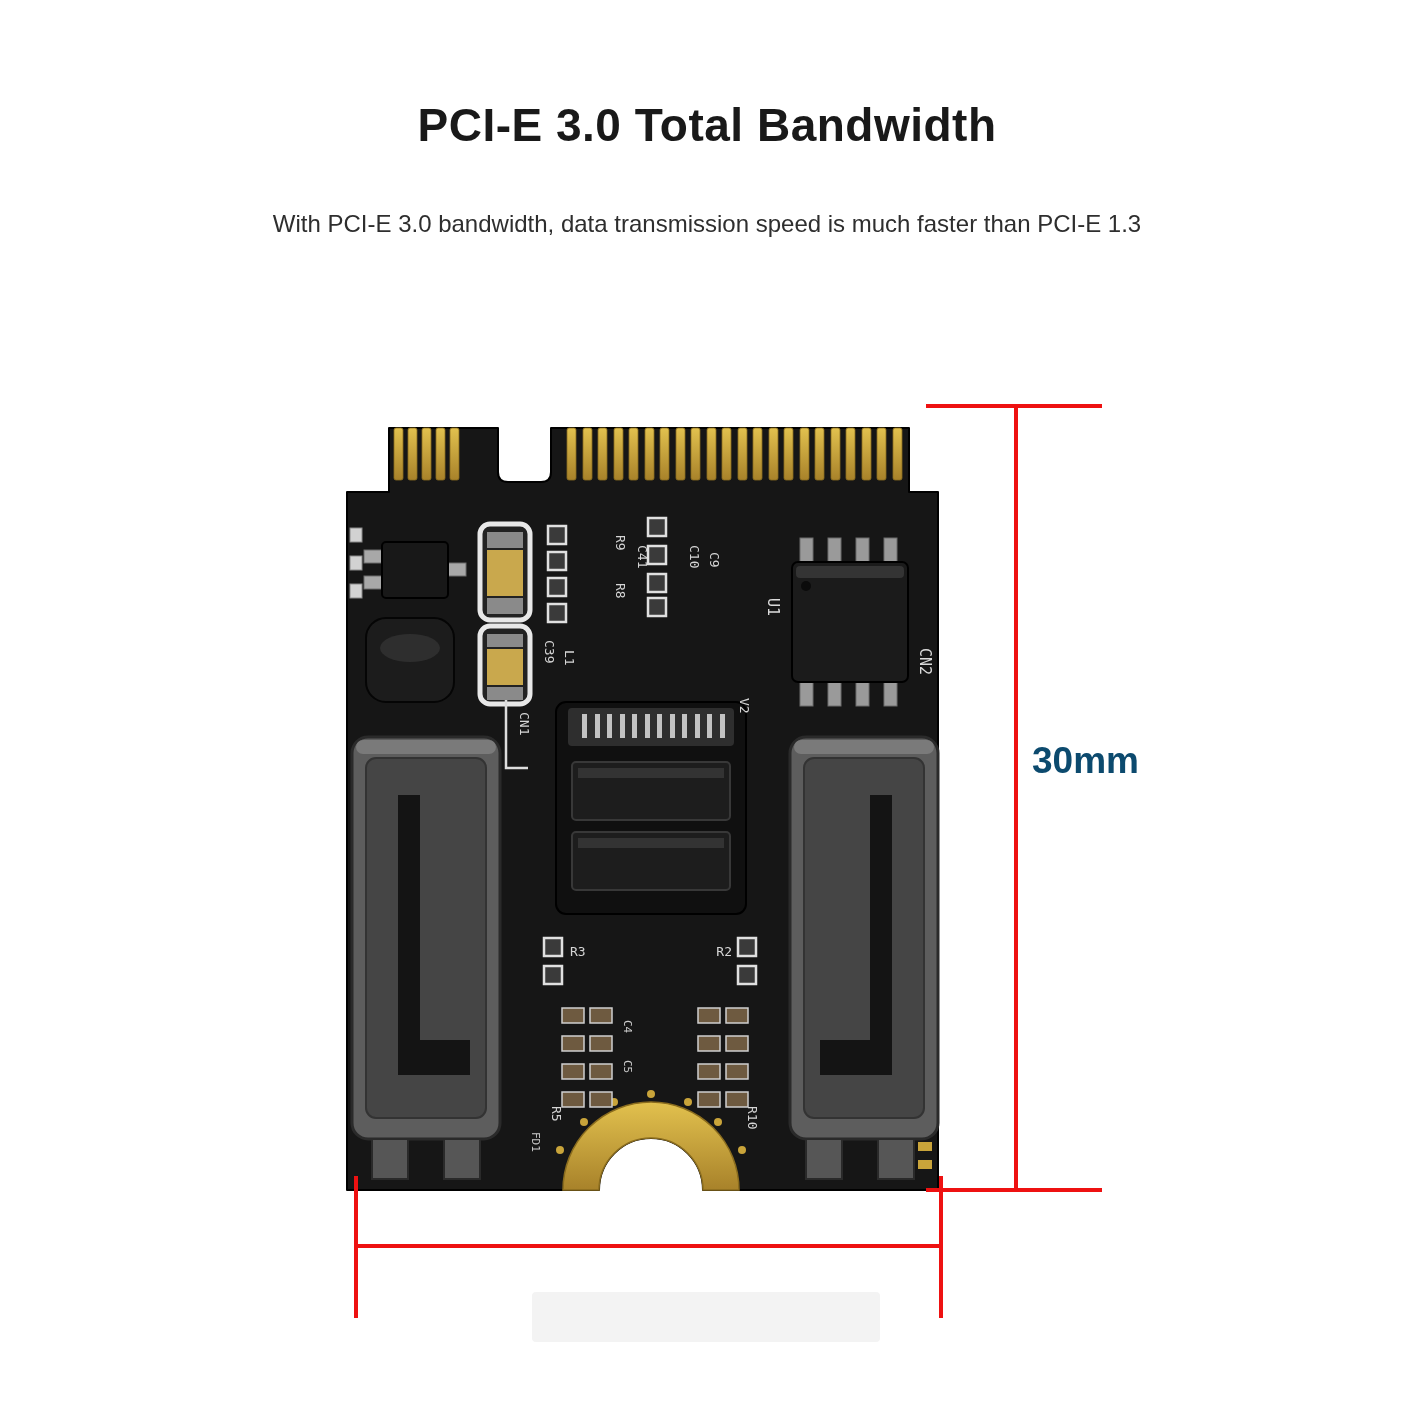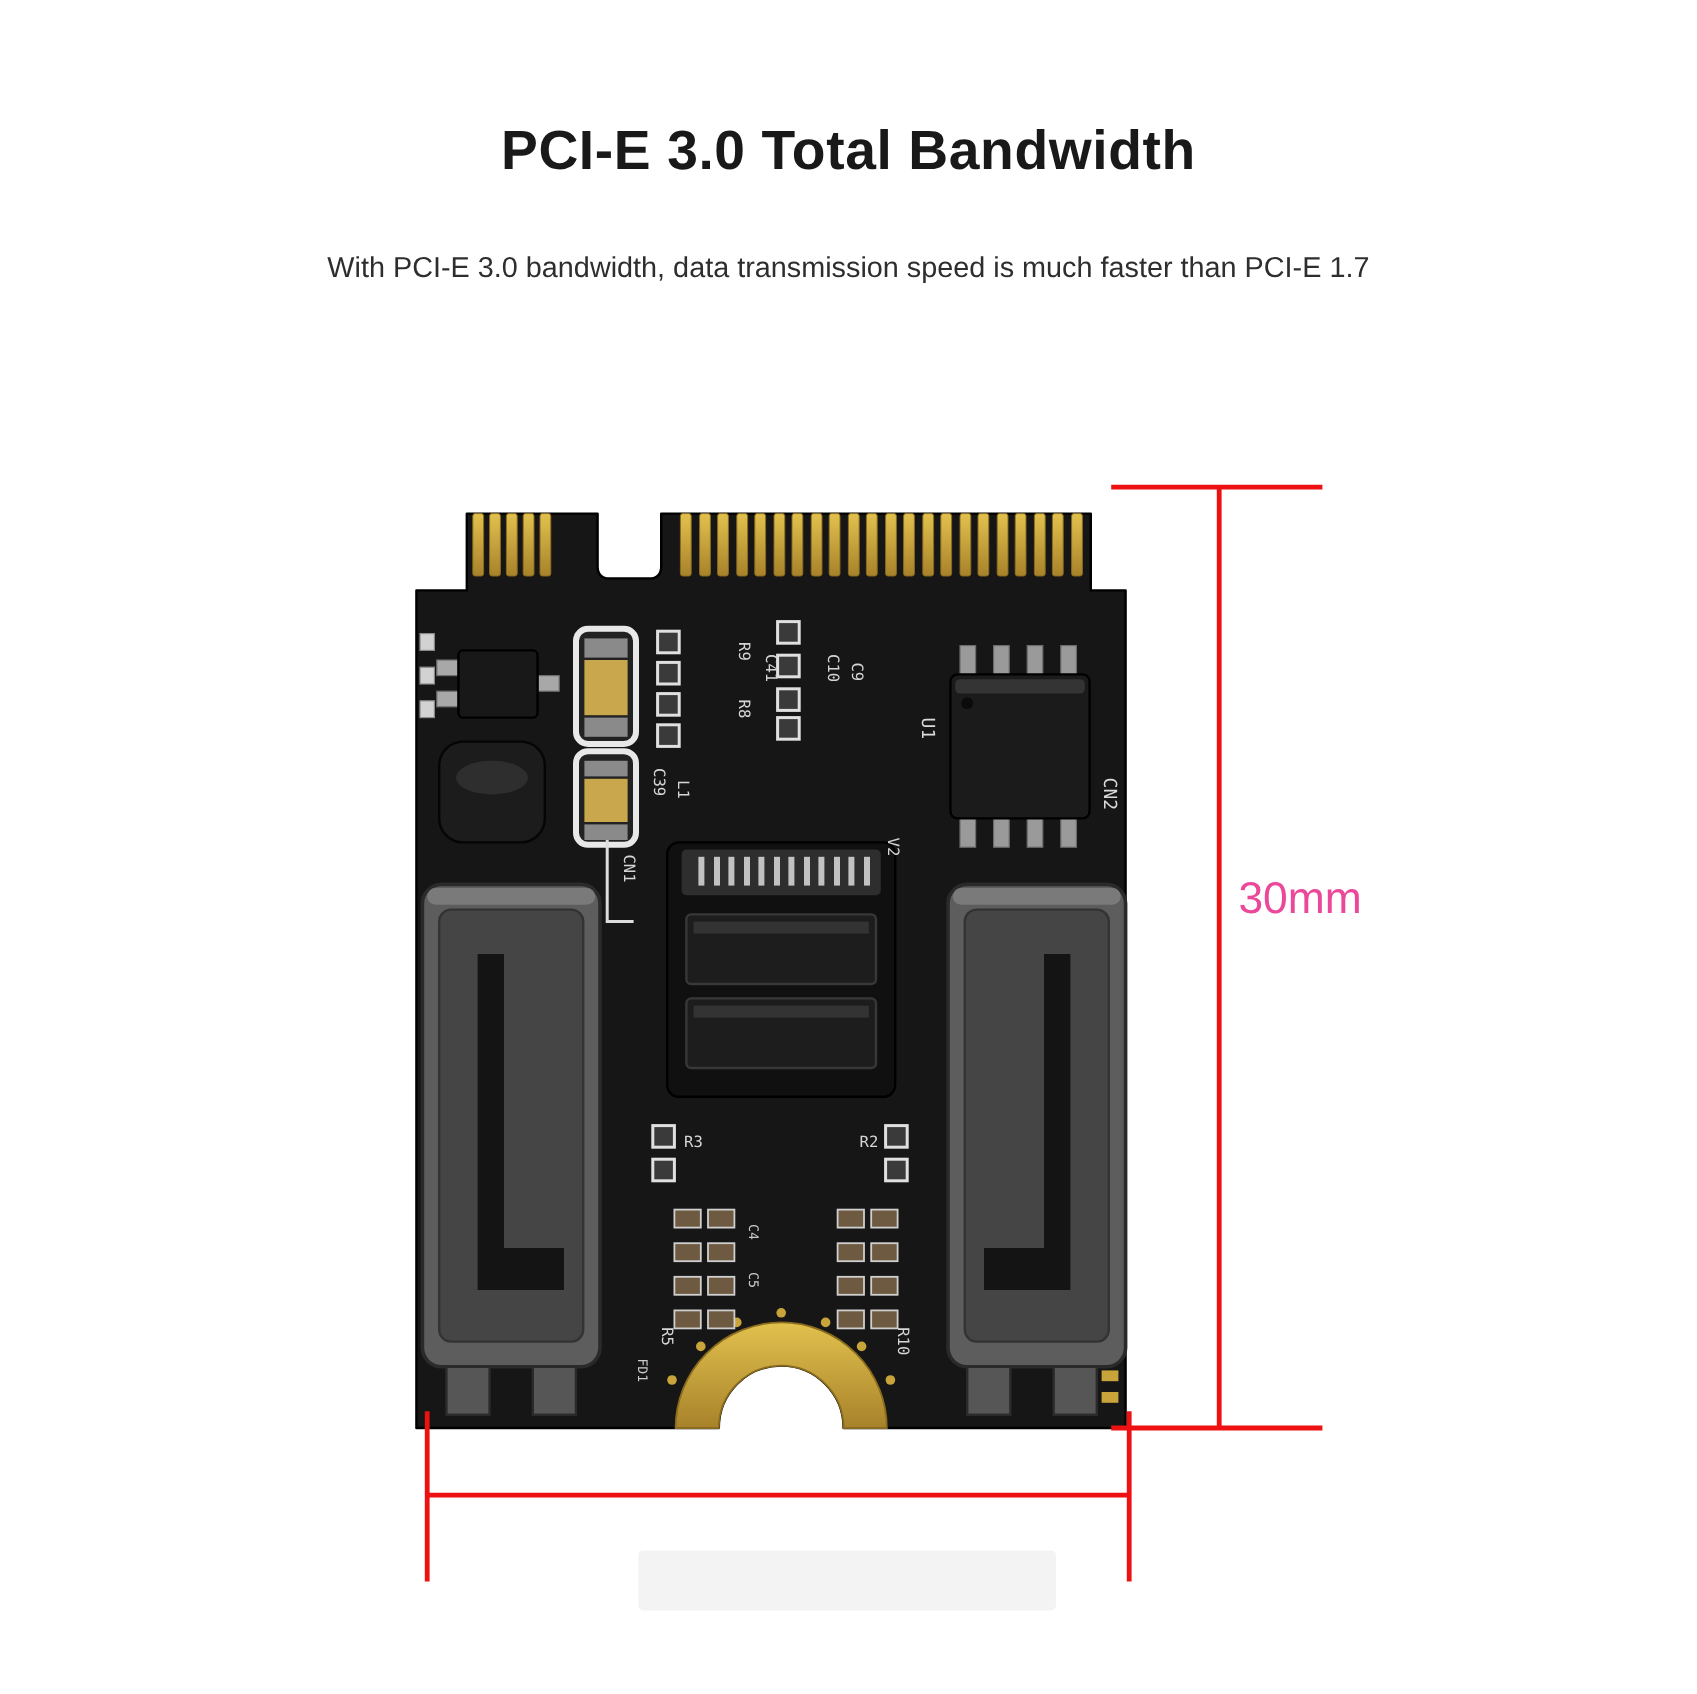--- a/index.html
+++ b/index.html
@@ -16,40 +16,40 @@
     font-size:46px;font-weight:bold;color:#191919;
     letter-spacing:0.5px;
   }
   .page-subtitle{
     position:absolute;top:210px;left:0;right:0;
     text-align:center;
     font-size:24px;color:#2e2e2e;
   }
   .dim-label{
     position:absolute;
-    font-size:37px;font-weight:normal;color:#ec4899;
+    font-size:37px;font-weight:bold;color:#0c4a6e;margin-top:12px;
   }
   .dim-height{left:1032px;top:728px;}
   .dim-width{left:540px;top:1246px;width:230px;text-align:center;}
   .watermark{
     position:absolute;left:532px;top:1292px;width:348px;height:50px;
     background:#d9d9d9;opacity:0.32;border-radius:4px;
   }
   svg{position:absolute;left:0;top:0;}
   .silk{font-family:"DejaVu Sans Mono",monospace;font-size:15px;fill:#dadada;}
   .silk-md{font-family:"DejaVu Sans Mono",monospace;font-size:13px;fill:#d5d5d5;}
   .silk-sm{font-family:"DejaVu Sans Mono",monospace;font-size:11px;fill:#cccccc;}
 </style>
 </head>
 <body>
 
 <div class="canvas">
 
   <div class="page-title">PCI-E 3.0 Total Bandwidth</div>
-  <div class="page-subtitle">With PCI-E 3.0 bandwidth, data transmission speed is much faster than PCI-E 1.7</div>
+  <div class="page-subtitle">With PCI-E 3.0 bandwidth, data transmission speed is much faster than PCI-E 1.3</div>
 
   <svg width="1414" height="1412" viewBox="0 0 1414 1412">
     <defs>
       <linearGradient id="goldGrad" x1="0" y1="0" x2="0" y2="1">
         <stop offset="0" stop-color="#e2c14e"></stop>
         <stop offset="1" stop-color="#a8822a"></stop>
       </linearGradient>
     </defs>
 
     <g>

